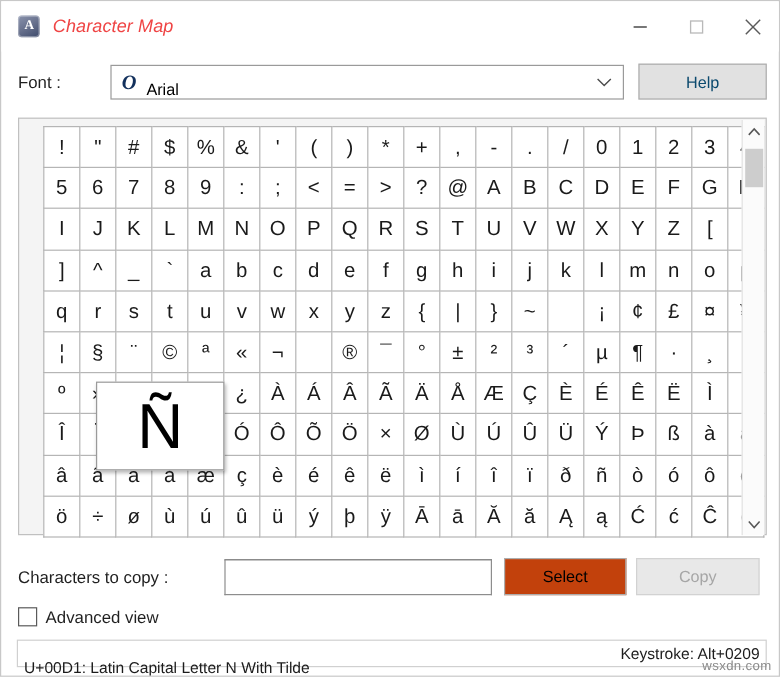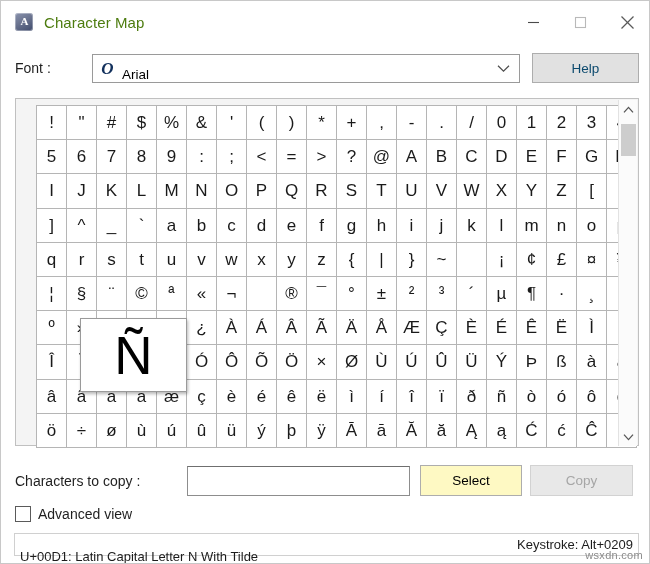--- a/index.html
+++ b/index.html
@@ -54,23 +54,24 @@
     line-height: 19px;
     text-align: center;
     color: #ffffff;
     font-size: 11px;
     font-weight: bold;
     font-family: "Liberation Serif", serif;
     letter-spacing: -1px;
   }
   .title-text {
     font-size: 15px;
-    color: #4d7c0f;
+    color: #ef4444;
     letter-spacing: 0.1px;
     white-space: nowrap;
+    font-style: italic;
   }
   .winbtns {
     position: absolute;
     right: 0; top: 0;
     height: 42px;
     display: flex;
   }
   .winbtn {
     width: 47px;
     height: 42px;
@@ -257,21 +258,21 @@
     color: #000;
     padding: 0 5px;
     font-family: "Liberation Sans", sans-serif;
     outline: none;
   }
   .selectbtn {
     position: absolute;
     left: 419px; top: 4px;
     width: 102px;
     height: 31px;
-    background: #fef9c3;
+    background: #c2410c;
     border: 1px solid #adadad;
     box-sizing: border-box;
     font-size: 13.5px;
     color: #000000;
     display: flex;
     align-items: center;
     justify-content: center;
   }
   .copybtn {
     position: absolute;

